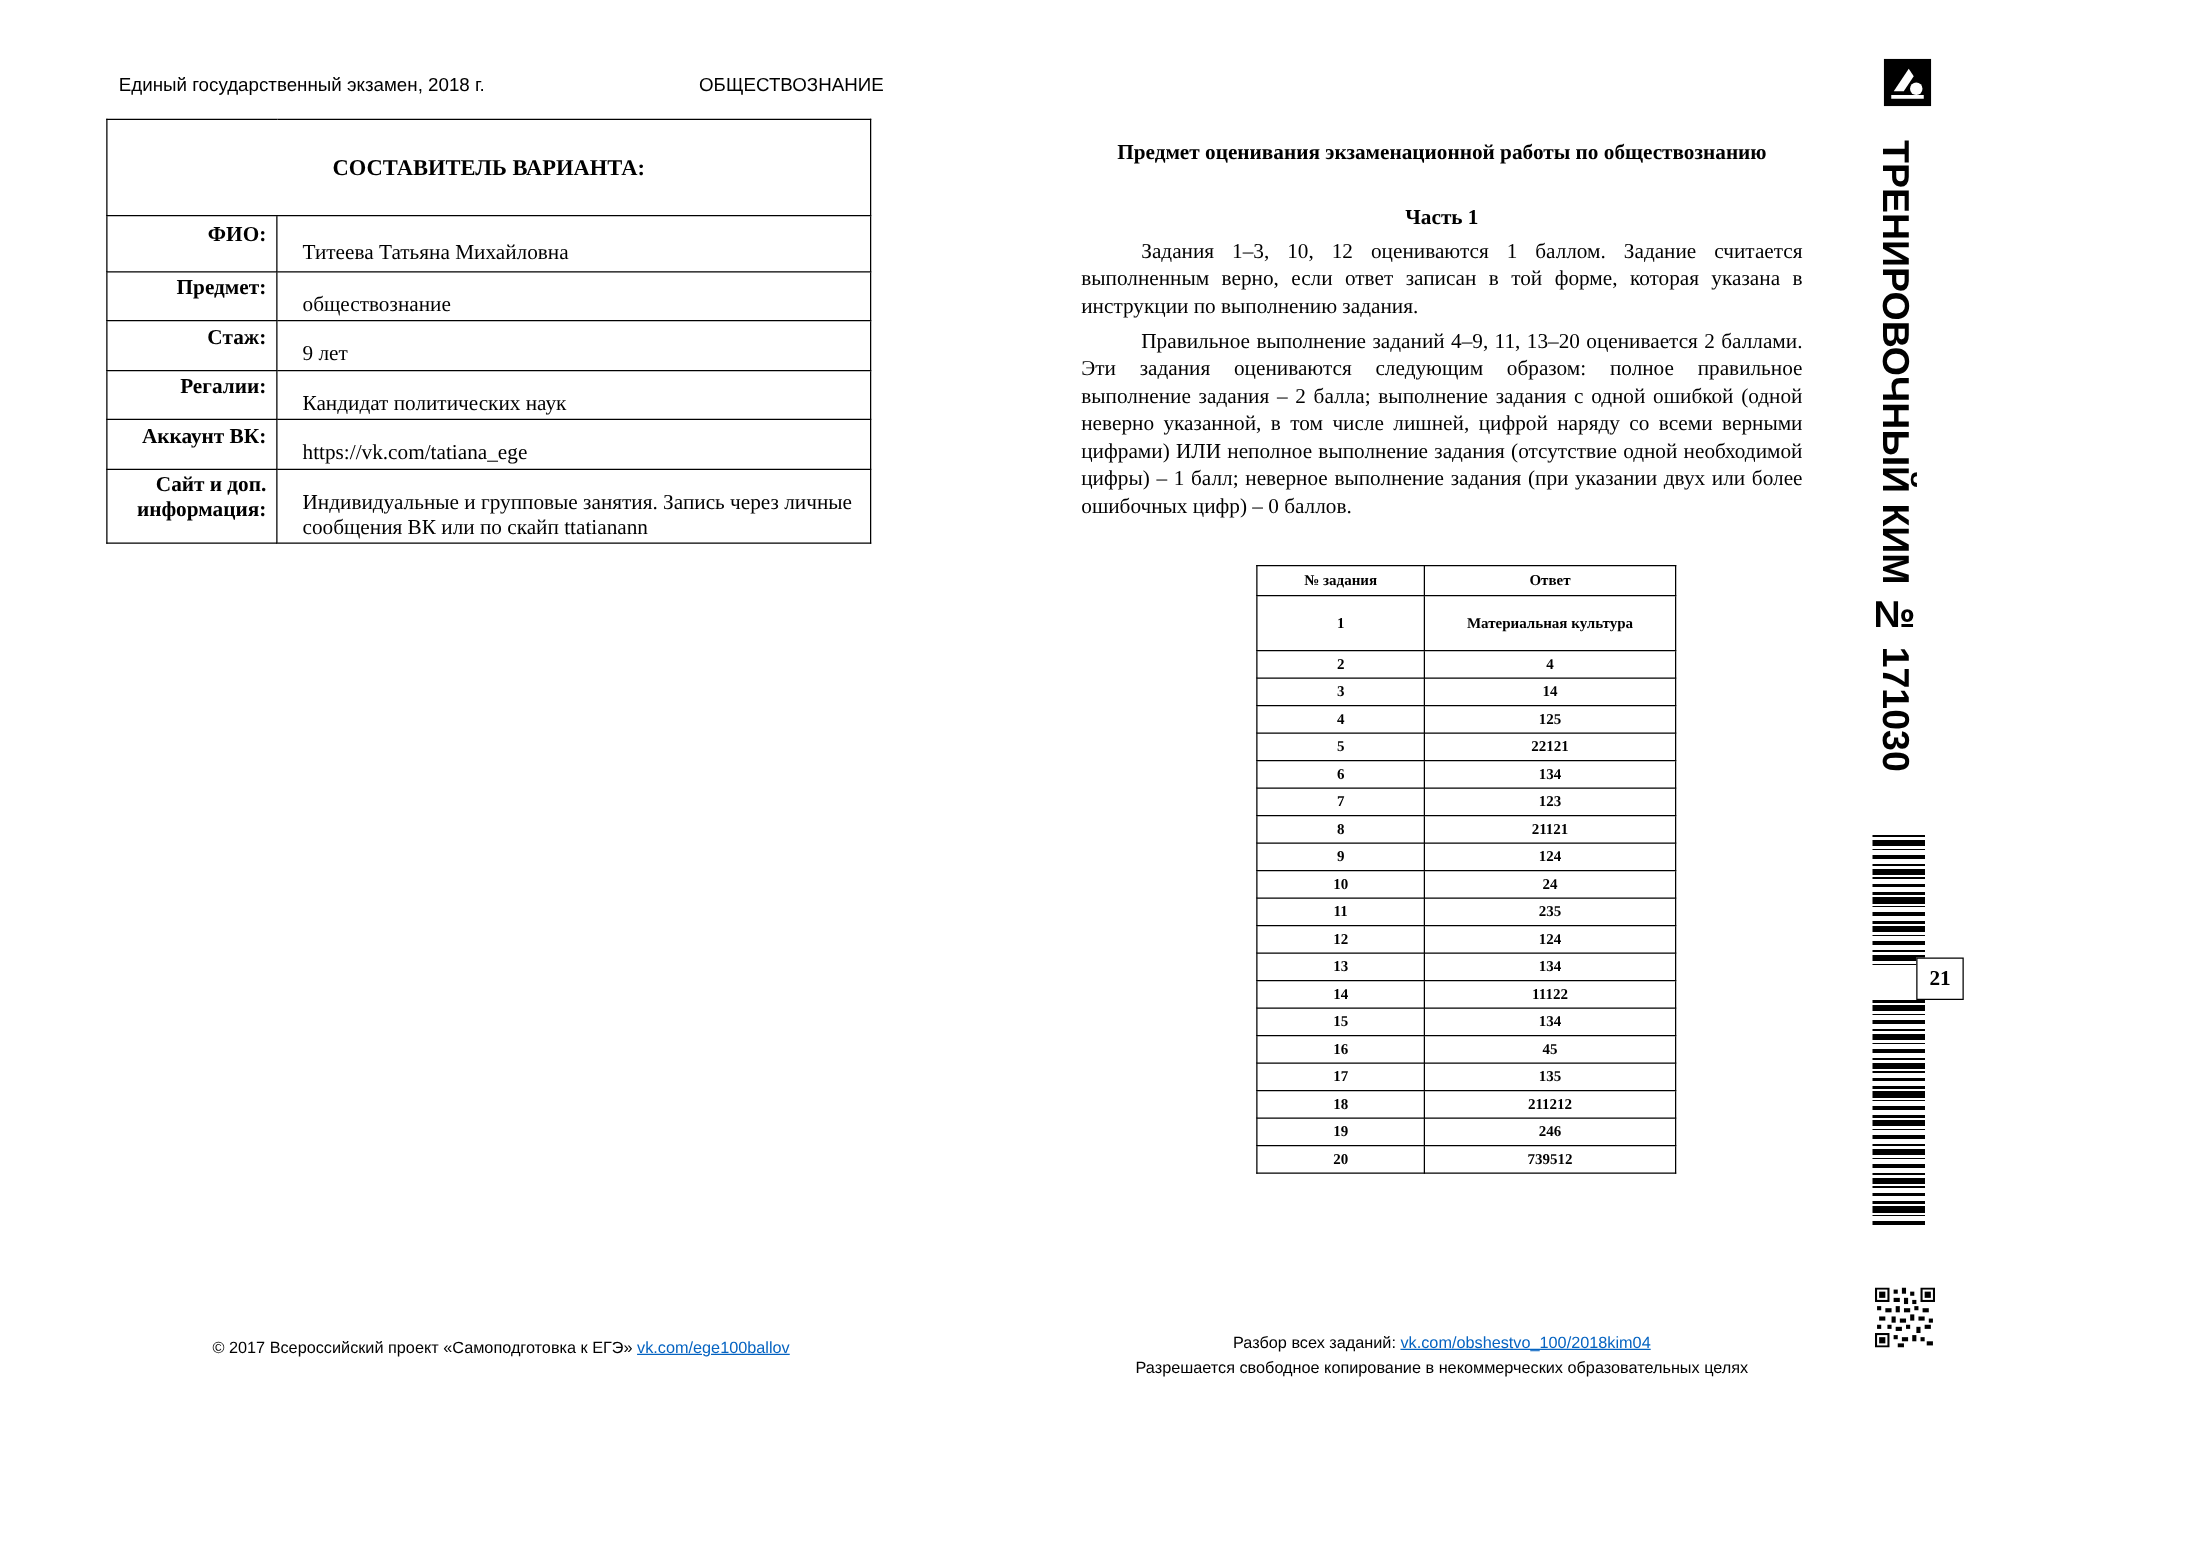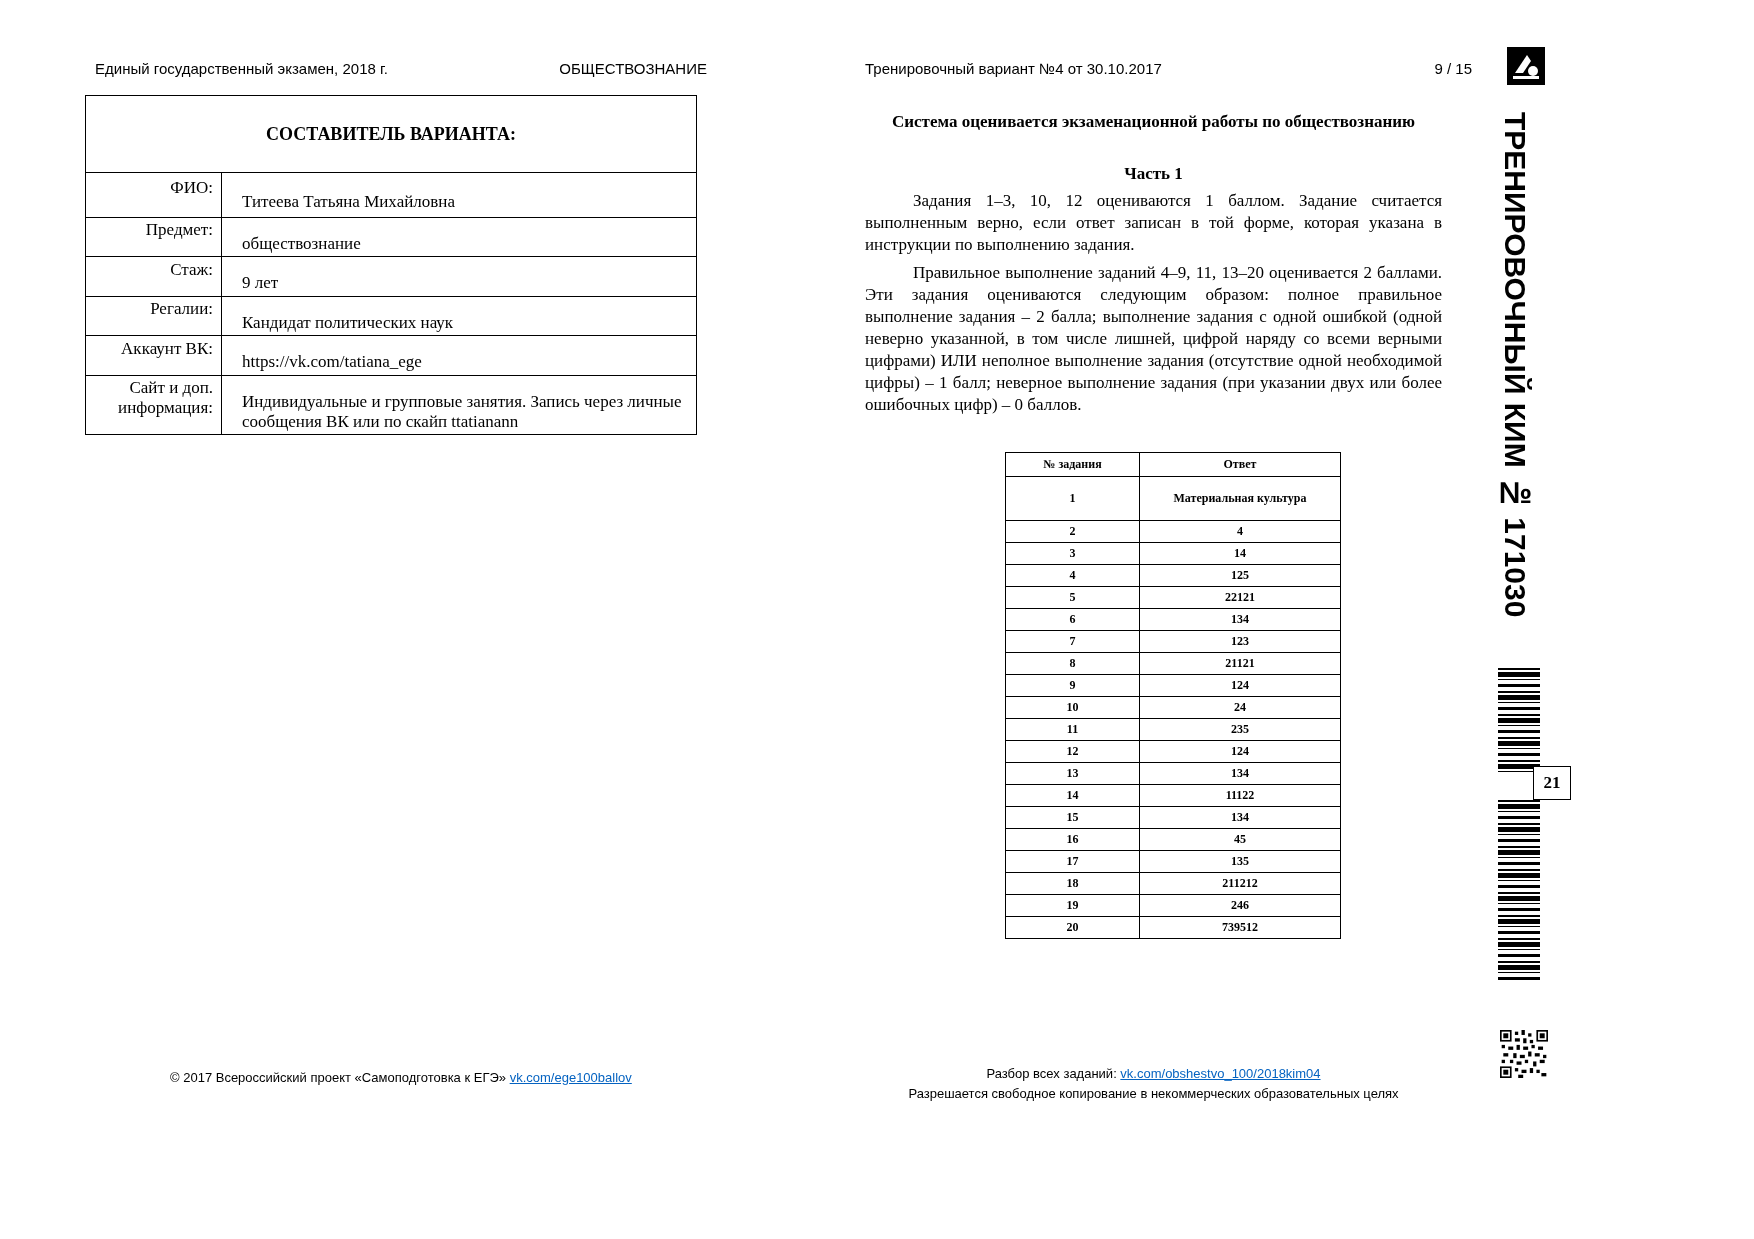--- a/index.html
+++ b/index.html
@@ -11,21 +11,21 @@
   .hdr{position:absolute;top:60px;display:flex;justify-content:space-between;
        font-family:"Liberation Sans",sans-serif;font-size:15px;}
   #hdr-left{left:95px;width:612px;gap:25px;}
   #hdr-right{left:865px;width:607px;}
 
   
   #author-table{position:absolute;left:85px;top:95px;width:612px;
     border-collapse:collapse;font-size:17px;}
   #author-table td{border:1px solid #000;vertical-align:middle;}
   .t-title{height:74px;text-align:center;font-weight:bold;font-size:18px;}
-  .t-label{width:125px;font-weight:normal;text-align:right;padding:2px 8px 16px 2px;line-height:1.15;}
+  .t-label{width:125px;font-weight:bold;text-align:right;padding:2px 8px 16px 2px;line-height:1.15;}
   .t-value{padding:16px 6px 2px 20px;line-height:1.2;}
 
   
   #scoring{position:absolute;left:865px;top:112px;width:577px;font-size:17px;}
   .s-title{font-weight:bold;text-align:center;font-size:17px;}
   .s-part{font-weight:bold;text-align:center;margin-top:32px;}
   .s-para{margin:6px 0 0 0;text-align:justify;text-indent:48px;line-height:22px;}
 
   
   #answer-table{position:absolute;left:1005px;top:452px;border-collapse:collapse;
@@ -63,24 +63,20 @@
 </style>
 </head>
 <body>
 
 <div class="page">
 
   <div class="hdr" id="hdr-left">
     <span>Единый государственный экзамен, 2018 г.</span>
     <span>ОБЩЕСТВОЗНАНИЕ</span>
   </div>
-  <div class="hdr" id="hdr-right">
-    <span>Тренировочный вариант №4 от 30.10.2017</span>
-    <span>9 / 15</span>
-  </div>
 
   <table id="author-table">
     <tbody>
         <tr>
       <td class="t-title" colspan="2">СОСТАВИТЕЛЬ ВАРИАНТА:</td>
     </tr>
     <tr style="height:45px">
       <td class="t-label">ФИО:</td>
       <td class="t-value">Титеева Татьяна Михайловна</td>
     </tr>
@@ -101,21 +97,21 @@
       <td class="t-value">https://vk.com/tatiana_ege</td>
     </tr>
     <tr style="height:46px">
       <td class="t-label">Сайт и доп. информация:</td>
       <td class="t-value">Индивидуальные и групповые занятия. Запись через личные сообщения ВК или по скайп  ttatianann</td>
     </tr>
   </tbody>
     </table>
 
   <div id="scoring">
-    <div class="s-title">Система оценивается экзаменационной работы по обществознанию</div>
+    <div class="s-title">Предмет оценивания экзаменационной работы по обществознанию</div>
     <div class="s-part">Часть 1</div>
     <p class="s-para">Задания 1–3, 10, 12 оцениваются 1 баллом. Задание считается выполненным верно, если ответ записан в той форме, которая указана в инструкции по выполнению задания.</p>
     <p class="s-para">Правильное выполнение заданий 4–9, 11, 13–20 оценивается 2 баллами. Эти задания оцениваются следующим образом: полное правильное выполнение задания – 2 балла; выполнение задания с одной ошибкой (одной неверно указанной, в том числе лишней, цифрой наряду со всеми верными цифрами) ИЛИ неполное выполнение задания (отсутствие одной необходимой цифры) – 1 балл; неверное выполнение задания (при указании двух или более ошибочных цифр) – 0 баллов.</p>
   </div>
 
   <table id="answer-table">
     <tbody>
         <tr class="head">
       <td class="a-task">№ задания</td>
       <td class="a-answer">Ответ</td>

